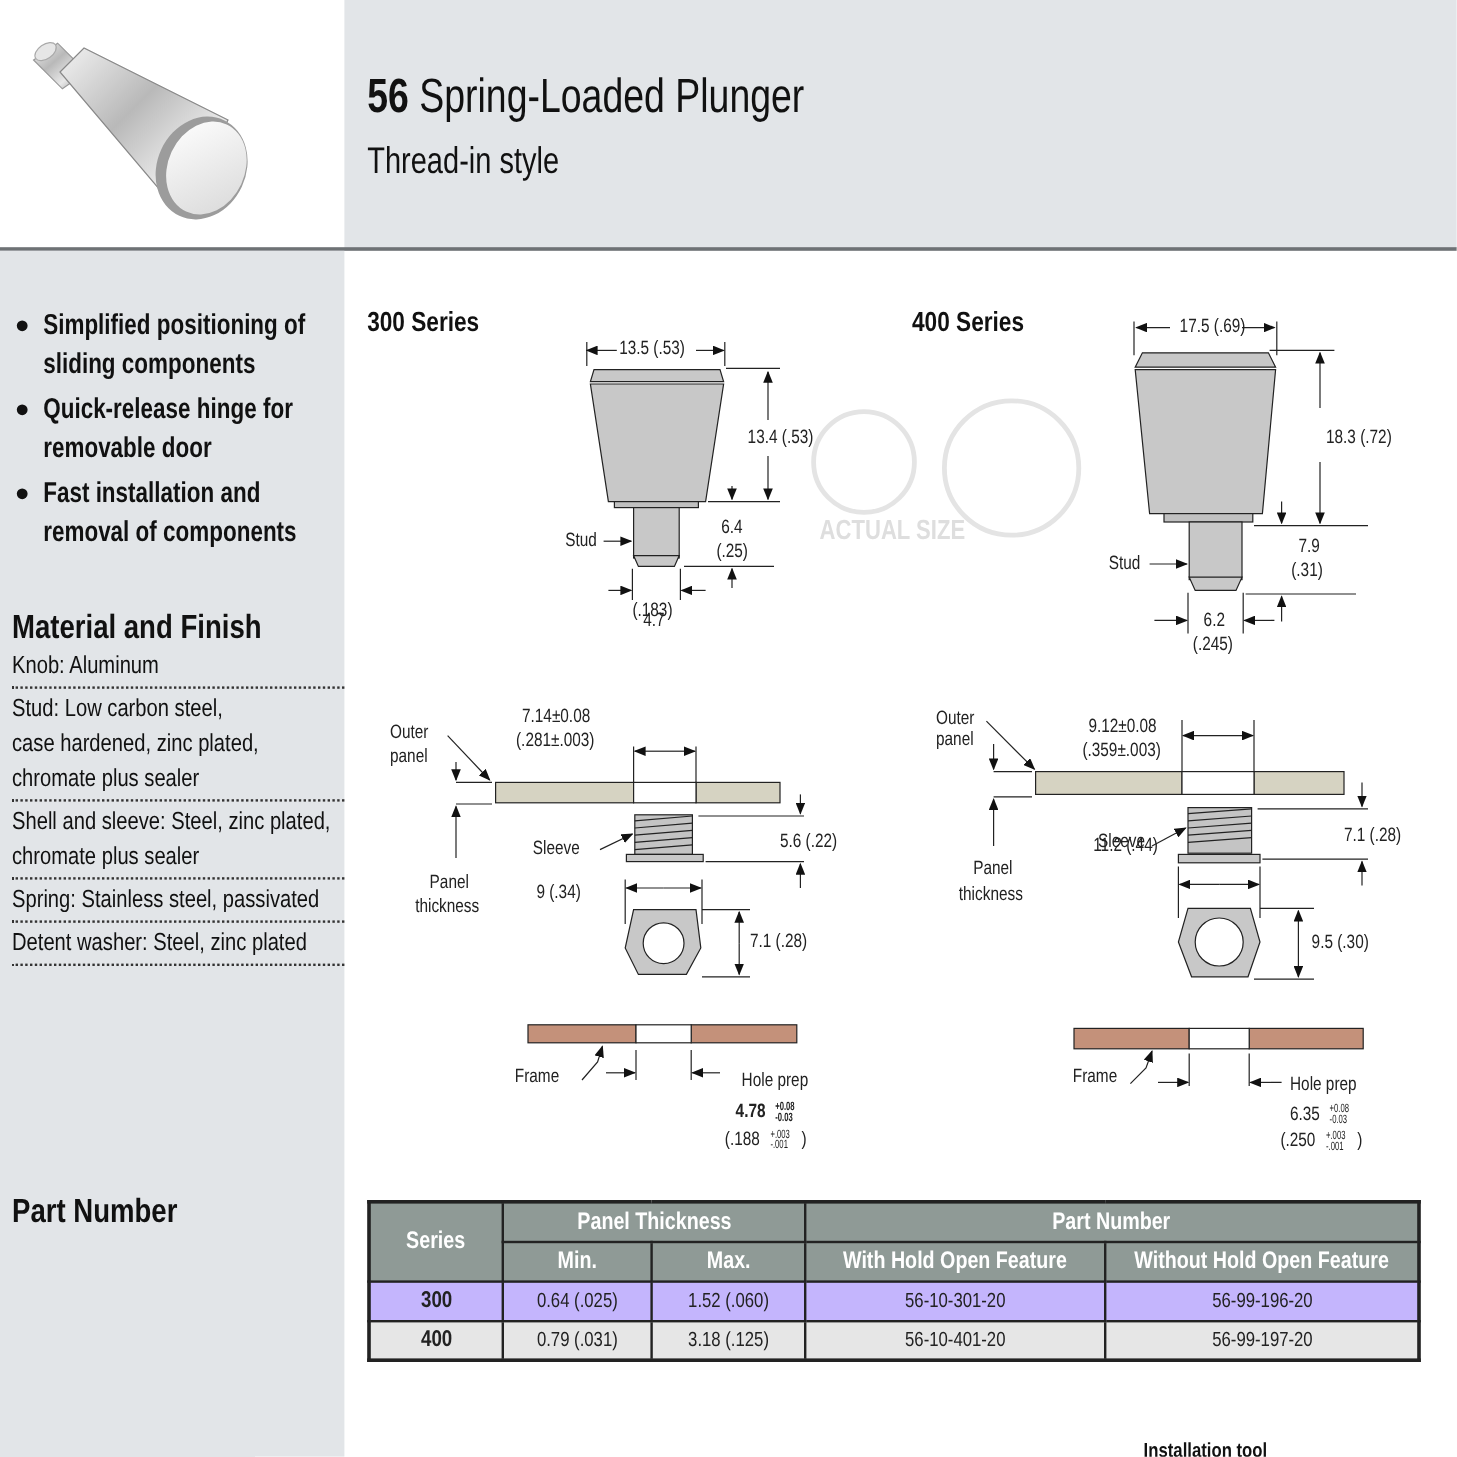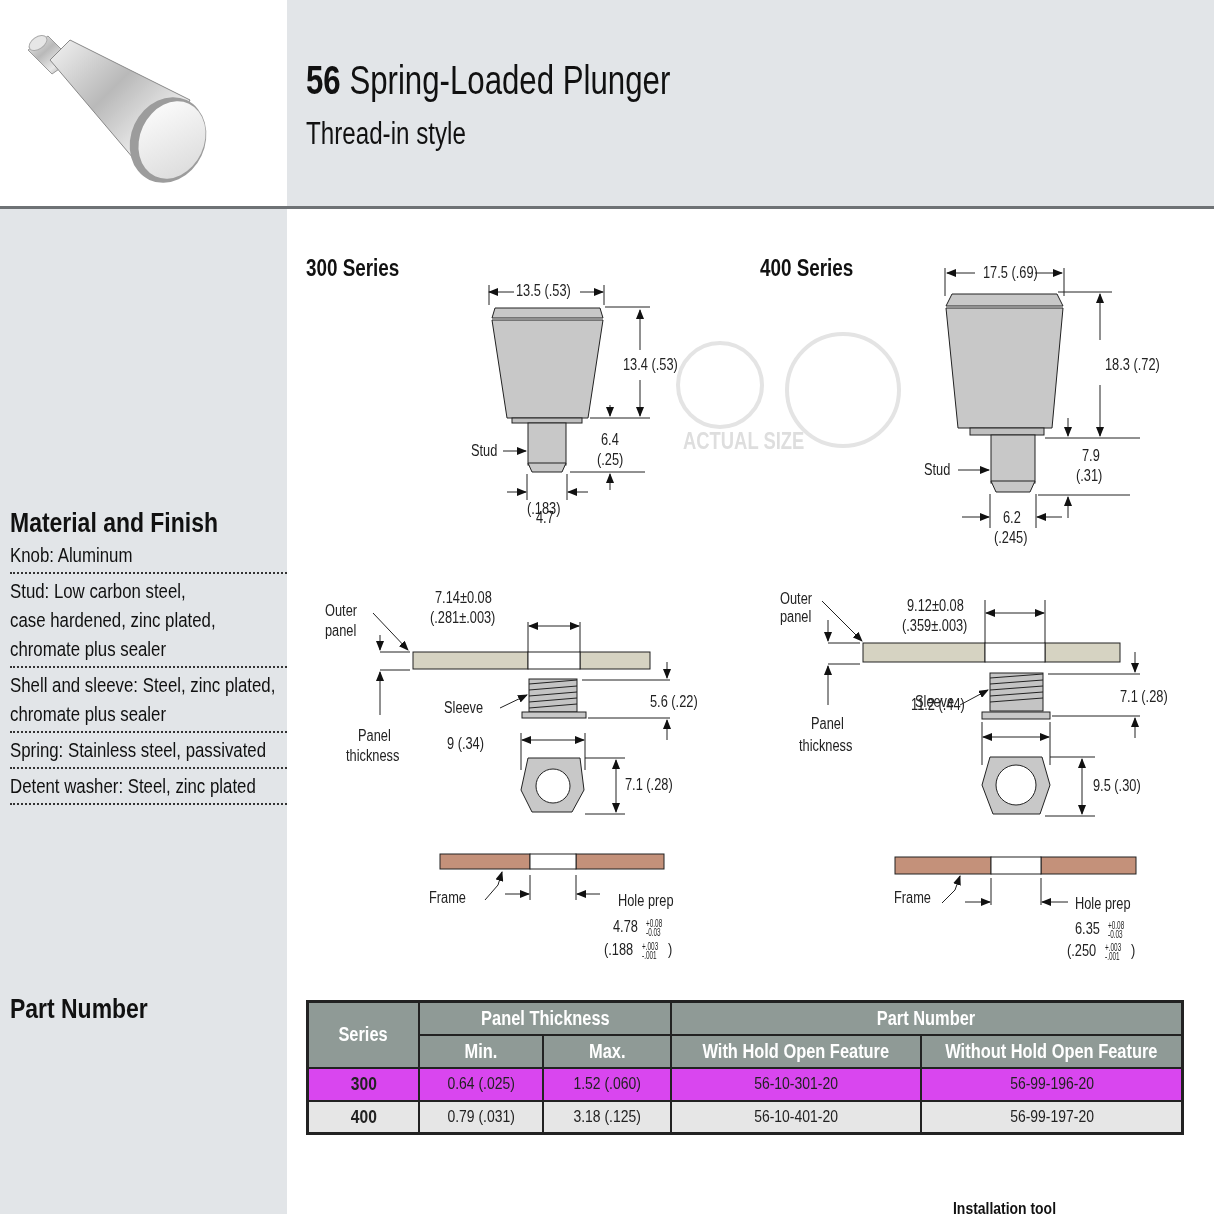--- a/index.html
+++ b/index.html
@@ -39,21 +39,21 @@
   .frac { display:inline-block; vertical-align: middle; line-height: 9px; font-size: 10px; text-align: left; margin-left: 2px; }
 
   svg.draw { position: absolute; left: 0; top: 0; }
 
   
   #tbl { position: absolute; left: 306px; top: 1000px; width: 878px; border-collapse: collapse; border: 3px solid #222; }
   #tbl th, #tbl td { border: 2px solid #222; text-align: center; white-space: nowrap; }
   #tbl th { background: #8f9a96; color: #fff; font-weight: bold; font-size: 20px; height: 33px; }
   #tbl th span, #tbl td span { display:inline-block; transform: scaleX(0.82); }
   #tbl td { font-size: 17px; height: 33px; color: #222; }
-  #tbl tr.r0 td { background: #d946ef; }
+  #tbl tr.r0 td { background: #c4b5fd; }
   #tbl tr.r1 td { background: #e6e6e6; }
   #tbl td.ser { font-weight: bold; font-size: 19px; }
 
   #tool-lbl { position: absolute; left: 953px; top: 1199px; font-weight: bold; font-size: 17px; white-space: nowrap; }
   #tool-lbl span { display:inline-block; transform: scaleX(0.82); transform-origin:left top; }
 </style>
 </head>
 <body>
 
 <div id="hdr-photo">
@@ -81,20 +81,34 @@
   </svg>
 </div>
 <div id="hdr-band"></div>
 <div id="title">
   <span id="title-inner"><span class="num">56</span> <span class="txt">Spring-Loaded Plunger</span></span>
 </div>
 <div id="subtitle"><span>Thread-in style</span></div>
 <div id="hdr-rule"></div>
 
 <div id="sidebar">
+  <div class="bullets">
+    <div class="bullet">
+        <span class="dot"></span>
+        <span class="bt">Simplified positioning of sliding components</span>
+      </div>
+    <div class="bullet">
+        <span class="dot"></span>
+        <span class="bt">Quick-release hinge for removable door</span>
+      </div>
+    <div class="bullet">
+        <span class="dot"></span>
+        <span class="bt">Fast installation and removal of components</span>
+      </div>
+  </div>
 
   <div class="sec-h" style="top:298px;"><span>Material and Finish</span></div>
   <div class="mat-list">
     <div class="mat-item">
       <div class="mat-line"><span>Knob: Aluminum</span></div>
     </div>
     <div class="mat-item">
       <div class="mat-line"><span>Stud: Low carbon steel,</span></div>
       <div class="mat-line"><span>case hardened, zinc plated,</span></div>
       <div class="mat-line"><span>chromate plus sealer</span></div>
@@ -300,21 +314,21 @@
 <div class="lbl" style="left:902px; top:617px;"><span>(.359±.003)</span></div>
 <div class="lbl" style="left:915px; top:693px;"><span>Sleeve</span></div>
 <div class="lbl" style="left:1120px; top:688px;"><span>7.1 (.28)</span></div>
 <div class="lbl" style="left:811px; top:715px;"><span>Panel</span></div>
 <div class="lbl" style="left:799px; top:737px;"><span>thickness</span></div>
 <div class="lbl" style="left:911px; top:696px;"><span>11.2 (.44)</span></div>
 <div class="lbl" style="left:1093px; top:777px;"><span>9.5 (.30)</span></div>
 
 <div class="lbl" style="left:429px; top:889px;"><span>Frame</span></div>
 <div class="lbl" style="left:618px; top:892px;"><span>Hole prep</span></div>
-<div class="lbl" style="left:613px; top:918px;">
+<div class="lbl" style="left:613px; top:918px;font-weight:bold;">
   <span style="transform:none"><span>4.78</span><span class="frac"><span style="display:block">+0.08</span><span style="display:block">-0.03</span></span></span>
 </div>
 <div class="lbl" style="left:604px; top:941px;">
   <span style="transform:none"><span>(.188</span><span class="frac"><span style="display:block">+.003</span><span style="display:block">-.001</span></span><span>)</span></span>
 </div>
 
 <div class="lbl" style="left:894px; top:889px;"><span>Frame</span></div>
 <div class="lbl" style="left:1075px; top:895px;"><span>Hole prep</span></div>
 <div class="lbl" style="left:1075px; top:920px;">
   <span style="transform:none"><span>6.35</span><span class="frac"><span style="display:block">+0.08</span><span style="display:block">-0.03</span></span></span>

